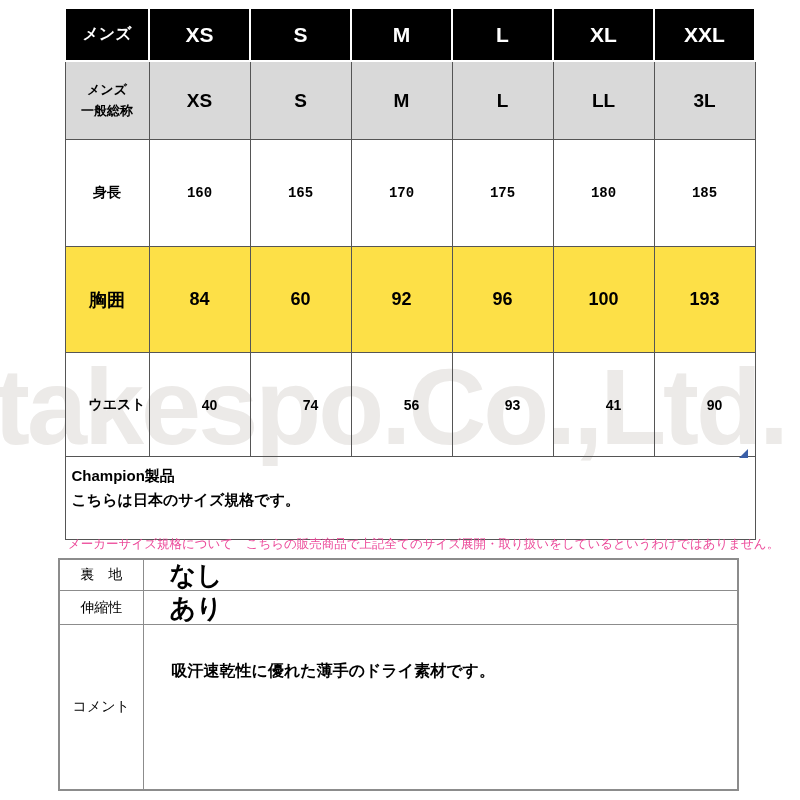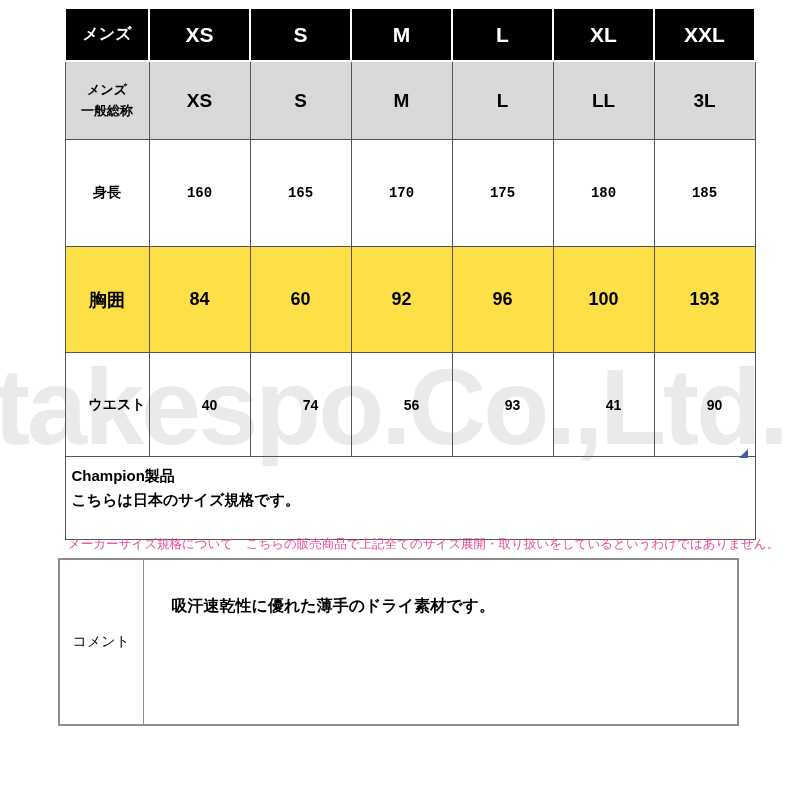--- a/index.html
+++ b/index.html
@@ -145,18 +145,26 @@
 <div class="corner-marker"></div>
 
 <div class="disclaimer">メーカーサイズ規格について　こちらの販売商品で上記全てのサイズ展開・取り扱いをしているというわけではありません。</div>
 
 <table class="spec-table">
   <colgroup>
     <col style="width:84px">
     <col style="width:595px">
   </colgroup>
   <tbody>
+      <tr class="s0">
+    <td class="sl">裏　地</td>
+    <td class="sv">なし</td>
+  </tr>
+  <tr class="s2">
+    <td class="sl">伸縮性</td>
+    <td class="sv">あり</td>
+  </tr>
   <tr class="s3">
     <td class="sl">コメント</td>
     <td class="sv">吸汗速乾性に優れた薄手のドライ素材です。</td>
   </tr>
 </tbody>
   </table>
 
 </body></html>

